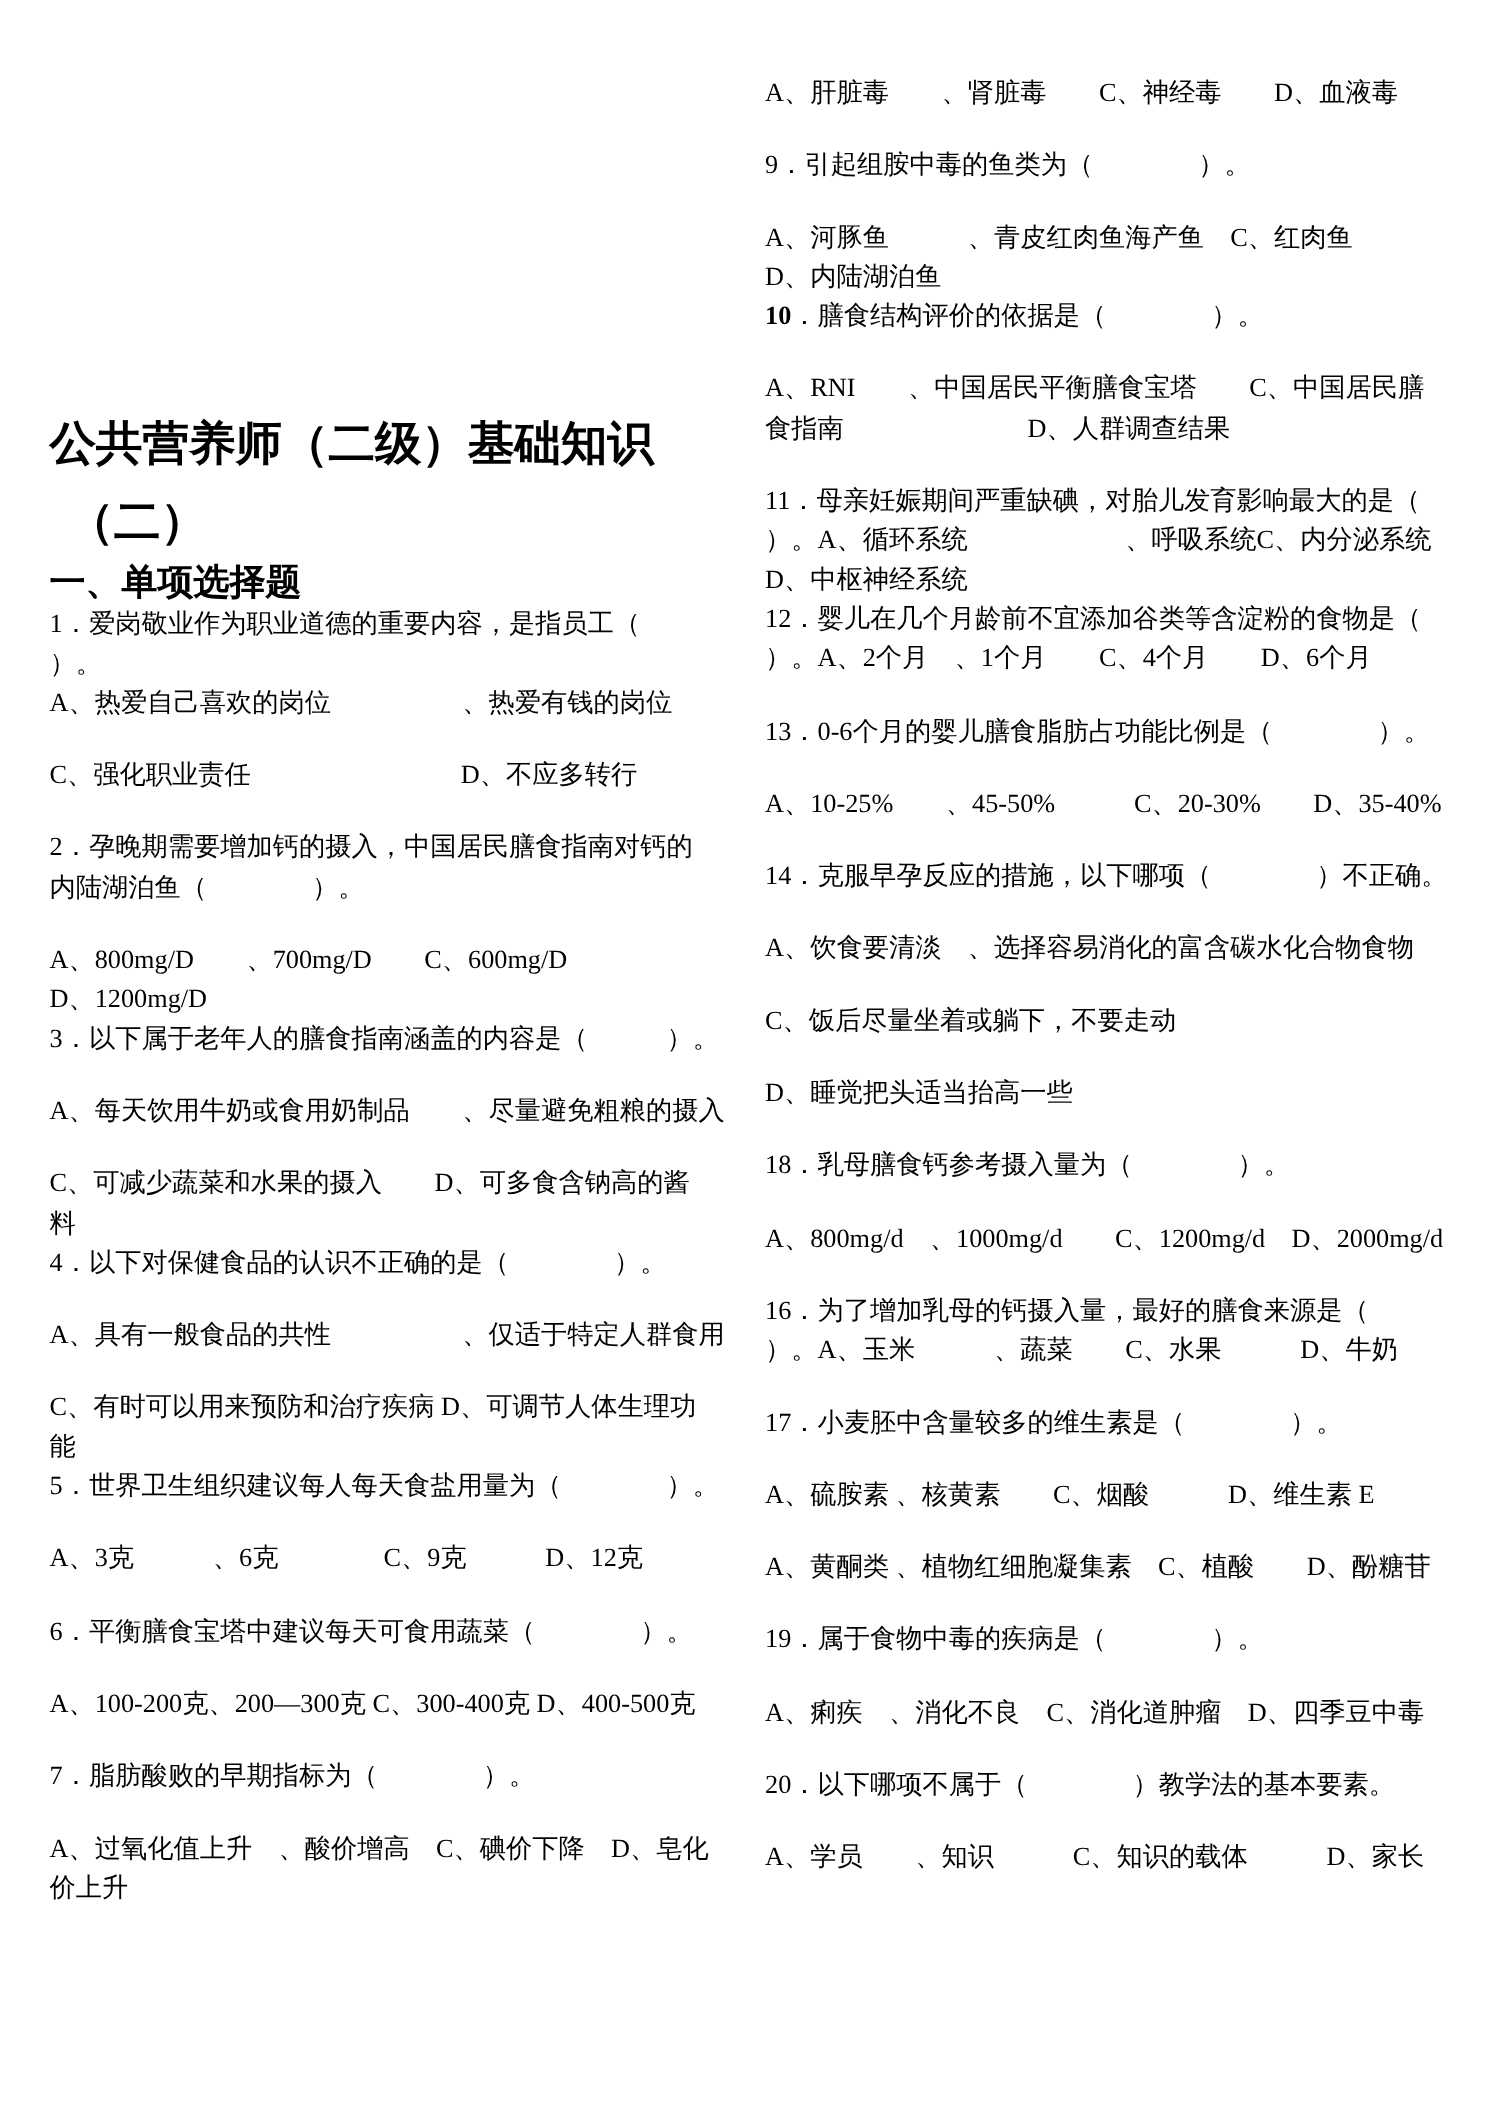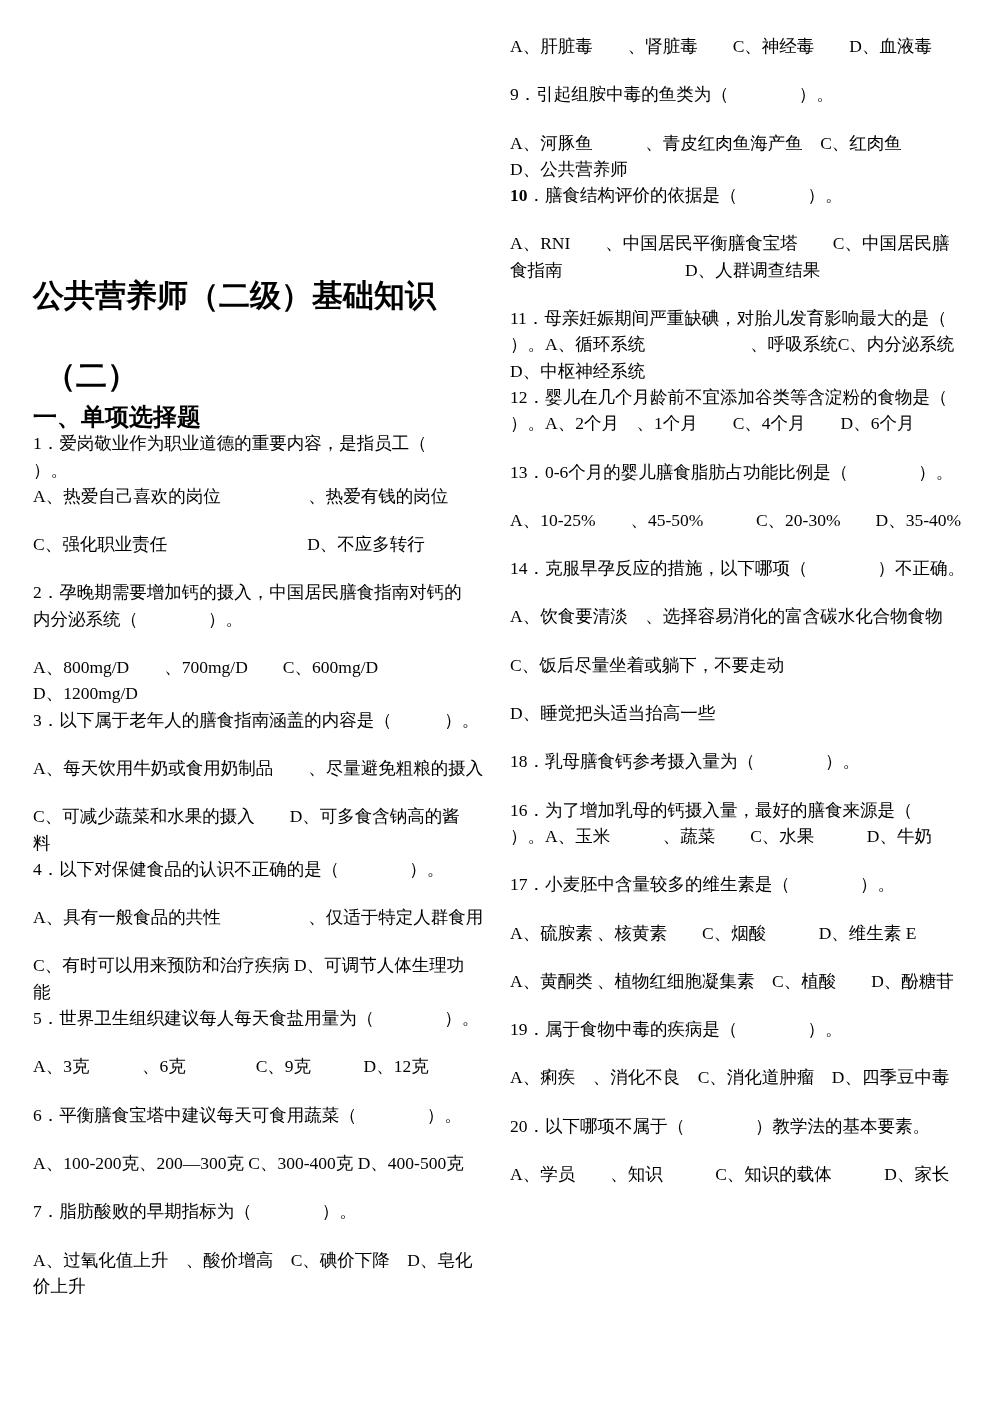--- a/index.html
+++ b/index.html
@@ -4,23 +4,23 @@
 <style>
   html,body{margin:0;padding:0;background:#ffffff;}
   body{
     width:993px;height:1404px;position:relative;
     font-family:"Liberation Serif","DejaVu Serif",serif;
     color:#000;
   }
   .page{position:relative;width:993px;height:1404px;overflow:hidden;background:#fff;}
   .col{position:absolute;top:0;}
   .col-left{left:33px;width:466px;}
-  .col-right{left:510px;width:472px;padding-top:33px;}
+  .col-right{left:510px;width:472px;padding-top:48px;}
   .title{margin:270px 0 0 0;font-size:31px;font-weight:bold;}
-  .title-line{line-height:52px;white-space:pre;margin-top:28px;}
+  .title-line{line-height:52px;white-space:pre;}
   .title-line2{padding-left:12px;}
   .heading{margin-top:2px;font-size:24px;font-weight:bold;line-height:26.3px;white-space:pre;}
   .line{font-size:17.5px;line-height:26.3px;white-space:pre;}
   .sp{margin-top:22px;}
   b{font-weight:bold;}
 </style>
 </head>
 <body>
 
 <div class="page">
@@ -29,21 +29,21 @@
       <div class="title-line">公共营养师（二级）基础知识</div>
       <div class="title-line title-line2">（二）</div>
     </h1>
     <div class="heading">一、单项选择题</div>
     <div class="lines">
         <div class="line">1．爱岗敬业作为职业道德的重要内容，是指员工（</div>
         <div class="line">）。</div>
         <div class="line">A、热爱自己喜欢的岗位　　　　　、热爱有钱的岗位</div>
         <div class="line sp">C、强化职业责任　　　　　　　　D、不应多转行</div>
         <div class="line sp">2．孕晚期需要增加钙的摄入，中国居民膳食指南对钙的</div>
-        <div class="line">内分泌系统（　　　　）。</div>
+        <div class="line">内陆湖泊鱼（　　　　）。</div>
         <div class="line sp">A、800mg/D　　、700mg/D　　C、600mg/D</div>
         <div class="line">D、1200mg/D</div>
         <div class="line">3．以下属于老年人的膳食指南涵盖的内容是（　　　）。</div>
         <div class="line sp">A、每天饮用牛奶或食用奶制品　　、尽量避免粗粮的摄入</div>
         <div class="line sp">C、可减少蔬菜和水果的摄入　　D、可多食含钠高的酱</div>
         <div class="line">料</div>
         <div class="line">4．以下对保健食品的认识不正确的是（　　　　）。</div>
         <div class="line sp">A、具有一般食品的共性　　　　　、仅适于特定人群食用</div>
         <div class="line sp">C、有时可以用来预防和治疗疾病 D、可调节人体生理功</div>
         <div class="line">能</div>
@@ -54,36 +54,37 @@
         <div class="line sp">7．脂肪酸败的早期指标为（　　　　）。</div>
         <div class="line sp">A、过氧化值上升　、酸价增高　C、碘价下降　D、皂化</div>
         <div class="line">价上升</div>
       </div>
   </div>
   <div class="col col-right">
     <div class="lines">
         <div class="line">A、肝脏毒　　、肾脏毒　　C、神经毒　　D、血液毒</div>
         <div class="line sp">9．引起组胺中毒的鱼类为（　　　　）。</div>
         <div class="line sp">A、河豚鱼　　　、青皮红肉鱼海产鱼　C、红肉鱼</div>
-        <div class="line">D、公共营养师</div>
+        <div class="line">D、内陆湖泊鱼</div>
         <div class="line"><b>10</b>．膳食结构评价的依据是（　　　　）。</div>
         <div class="line sp">A、RNI　　、中国居民平衡膳食宝塔　　C、中国居民膳</div>
         <div class="line">食指南　　　　　　　D、人群调查结果</div>
         <div class="line sp">11．母亲妊娠期间严重缺碘，对胎儿发育影响最大的是（</div>
         <div class="line">）。A、循环系统　　　　　　、呼吸系统C、内分泌系统</div>
         <div class="line">D、中枢神经系统</div>
         <div class="line">12．婴儿在几个月龄前不宜添加谷类等含淀粉的食物是（</div>
         <div class="line">）。A、2个月　、1个月　　C、4个月　　D、6个月</div>
         <div class="line sp">13．0-6个月的婴儿膳食脂肪占功能比例是（　　　　）。</div>
         <div class="line sp">A、10-25%　　、45-50%　　　C、20-30%　　D、35-40%</div>
         <div class="line sp">14．克服早孕反应的措施，以下哪项（　　　　）不正确。</div>
         <div class="line sp">A、饮食要清淡　、选择容易消化的富含碳水化合物食物</div>
         <div class="line sp">C、饭后尽量坐着或躺下，不要走动</div>
         <div class="line sp">D、睡觉把头适当抬高一些</div>
         <div class="line sp">18．乳母膳食钙参考摄入量为（　　　　）。</div>
+        <div class="line sp">A、800mg/d　、1000mg/d　　C、1200mg/d　D、2000mg/d</div>
         <div class="line sp">16．为了增加乳母的钙摄入量，最好的膳食来源是（</div>
         <div class="line">）。A、玉米　　　、蔬菜　　C、水果　　　D、牛奶</div>
         <div class="line sp">17．小麦胚中含量较多的维生素是（　　　　）。</div>
         <div class="line sp">A、硫胺素 、核黄素　　C、烟酸　　　D、维生素 E</div>
         <div class="line sp">A、黄酮类 、植物红细胞凝集素　C、植酸　　D、酚糖苷</div>
         <div class="line sp">19．属于食物中毒的疾病是（　　　　）。</div>
         <div class="line sp">A、痢疾　、消化不良　C、消化道肿瘤　D、四季豆中毒</div>
         <div class="line sp">20．以下哪项不属于（　　　　）教学法的基本要素。</div>
         <div class="line sp">A、学员　　、知识　　　C、知识的载体　　　D、家长</div>
       </div>

